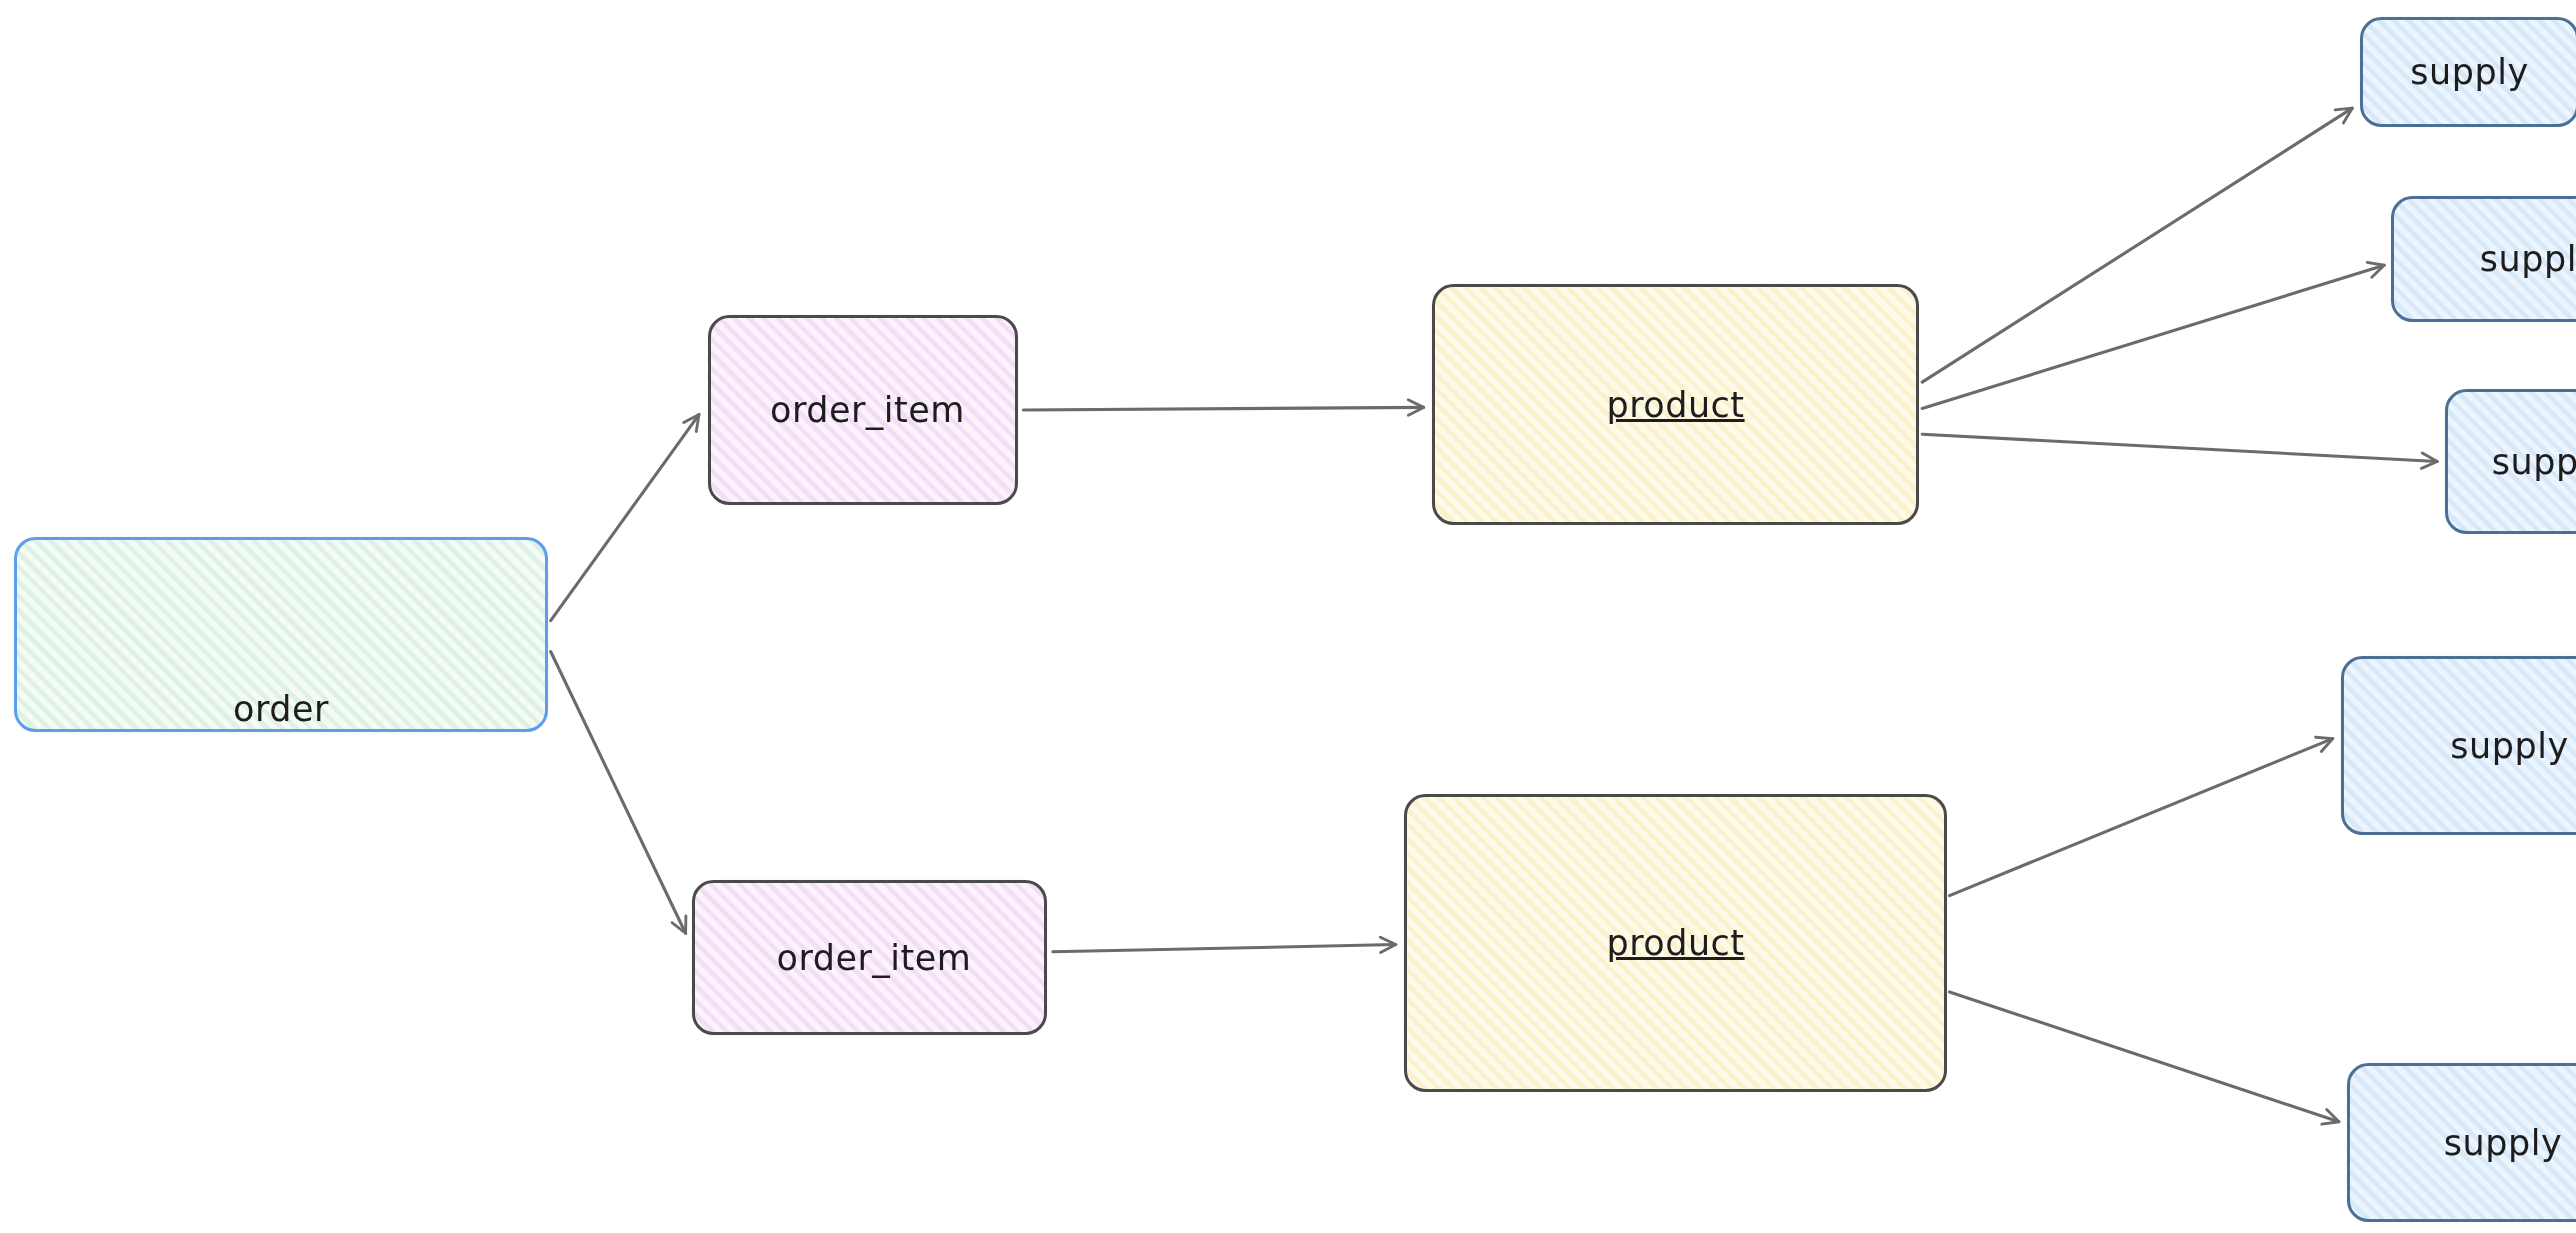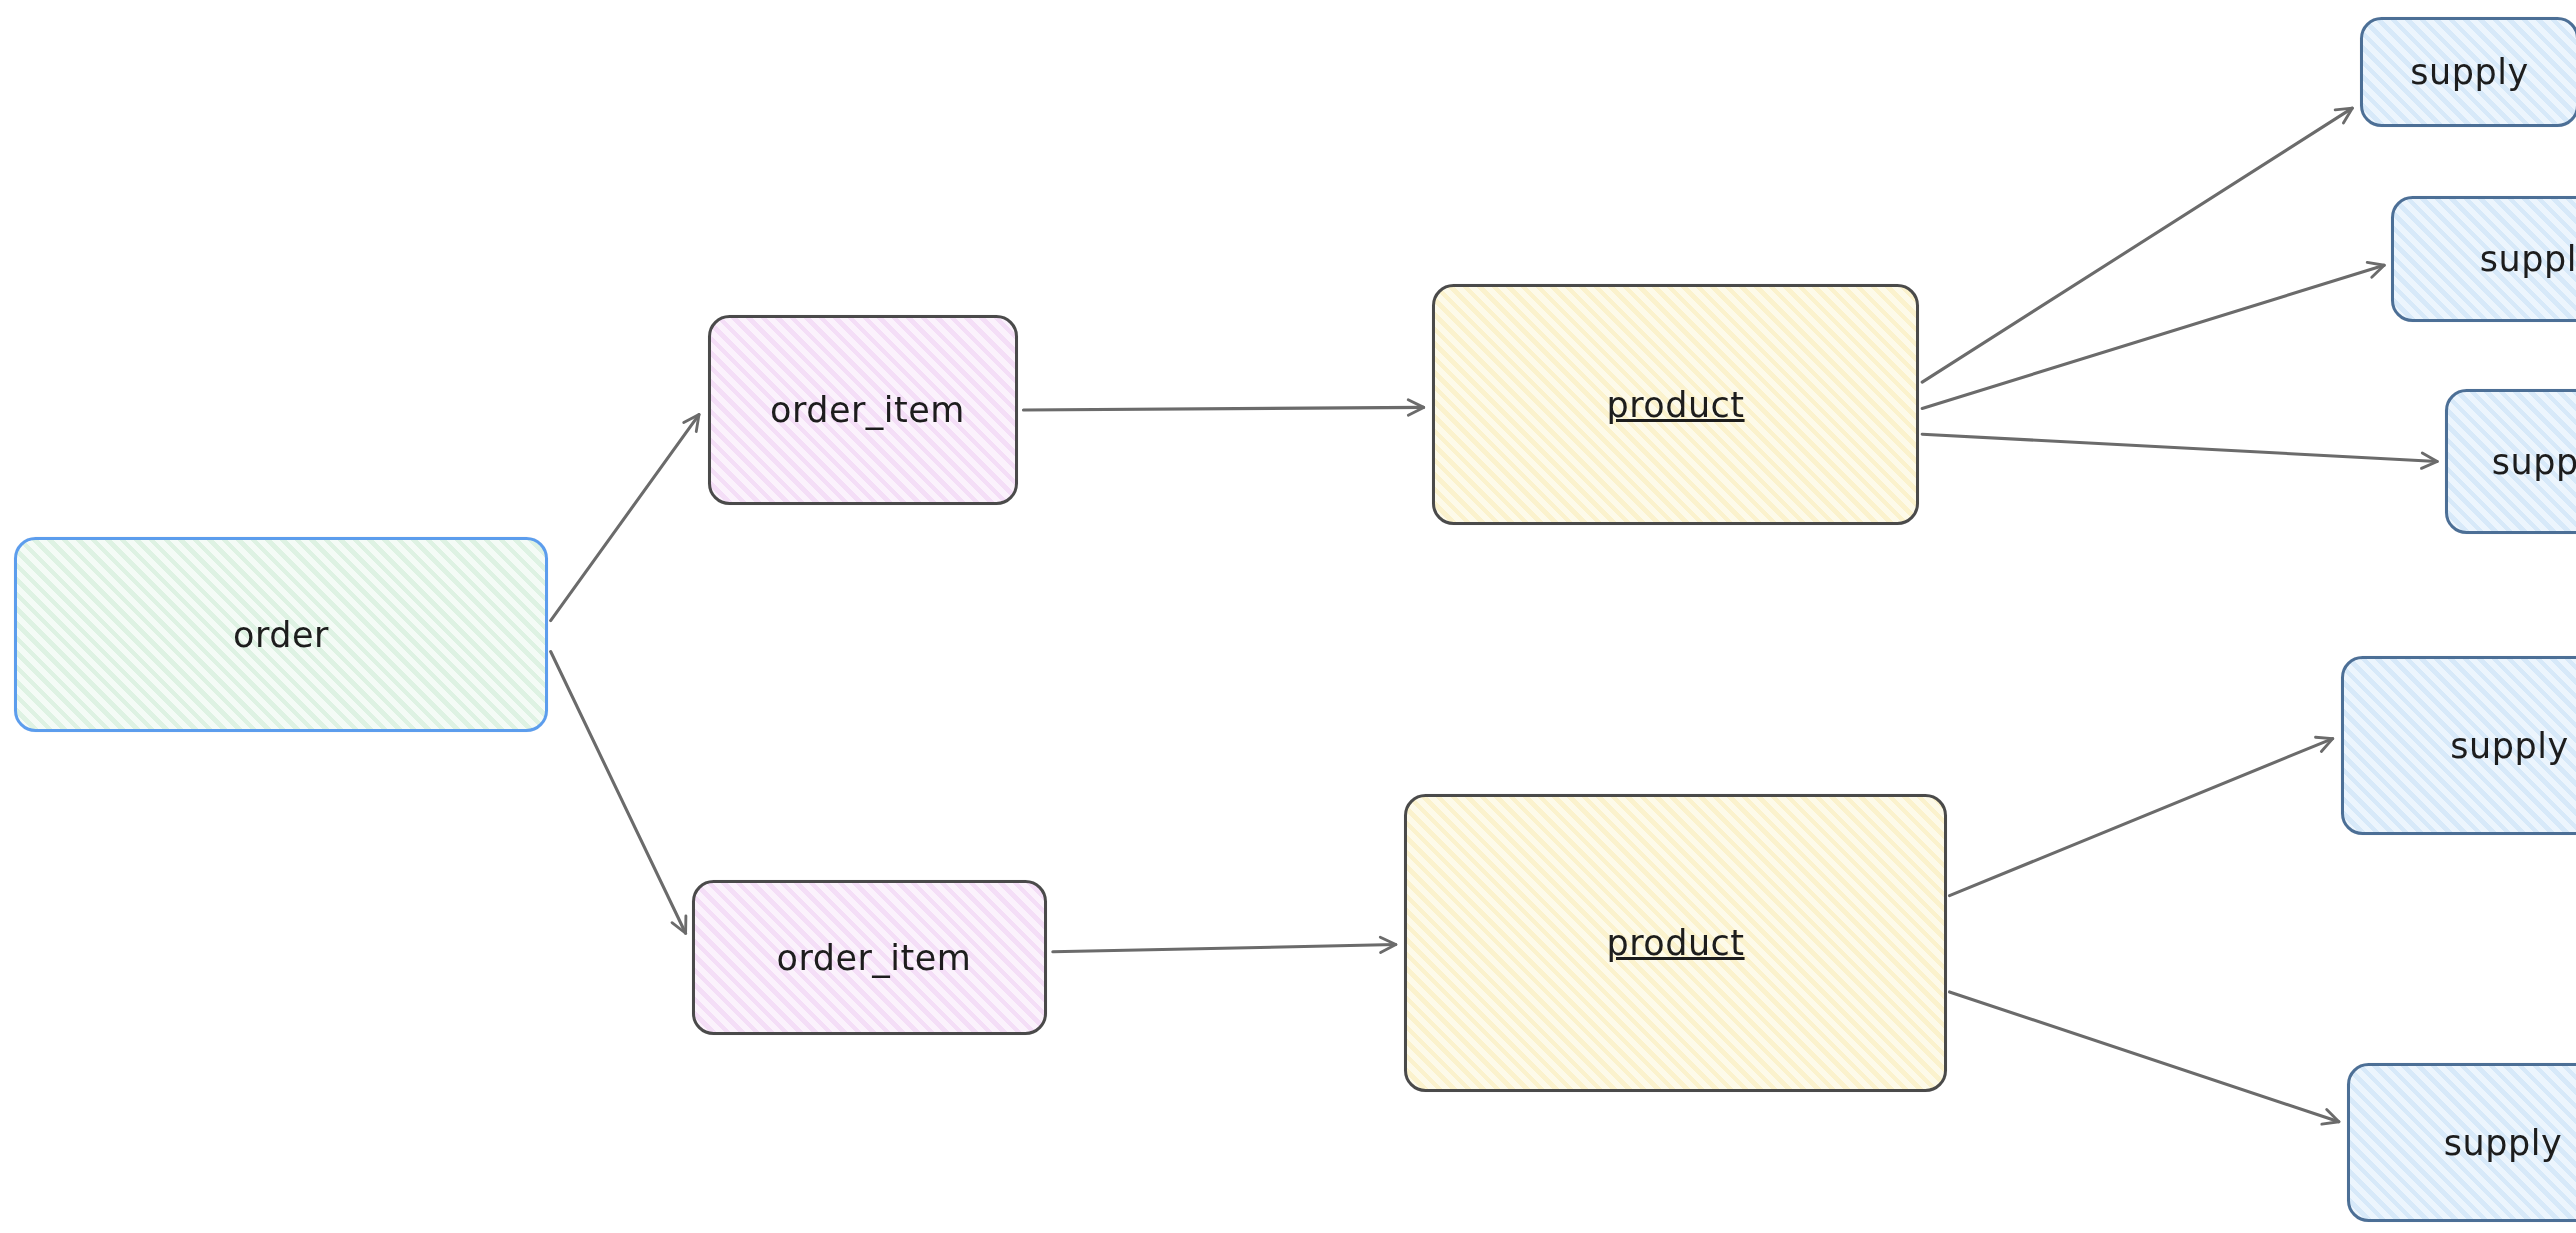--- a/index.html
+++ b/index.html
@@ -36,20 +36,21 @@
     box-shadow: 0 0 0 0.5px rgba(0,0,0,0.04);
   }
   .node .label {
     pointer-events: none;
     white-space: nowrap;
   }
   
   .node-order {
     border-color: #5c9ded;
     background: repeating-linear-gradient(45deg, #def2e3 0 4.6px, #f4fbf6 4.6px 10.3px);
+    align-items: flex-end;
   }
   .node-order-item {
     border-color: #4a4a4a;
     background: repeating-linear-gradient(45deg, #f4def7 0 4.6px, #fbf2fc 4.6px 10.3px);
     padding-left: 9px;
   }
   .node-product {
     border-color: #4a4a4a;
     background: repeating-linear-gradient(45deg, #fbf2cd 0 4.6px, #fdfae9 4.6px 10.3px);
     text-decoration: underline;

